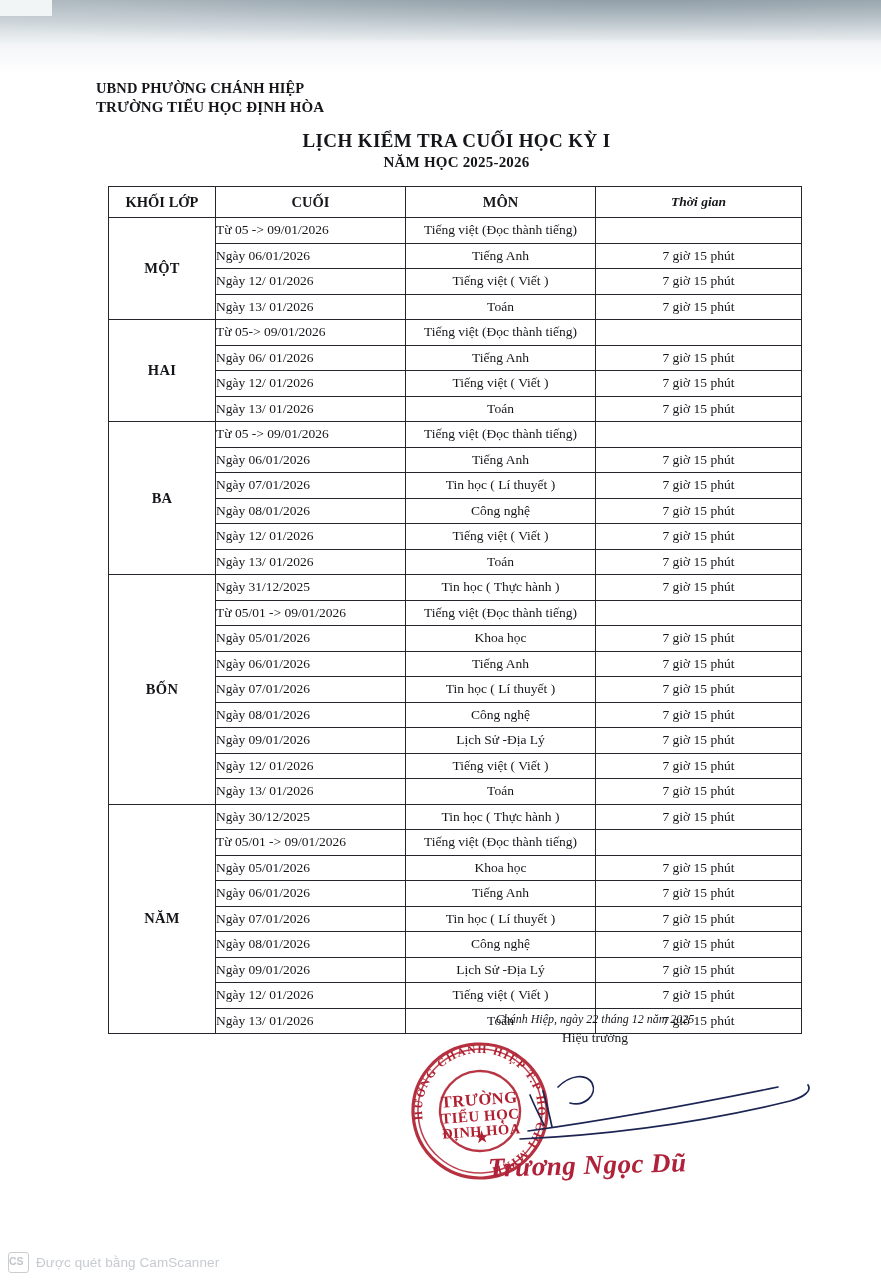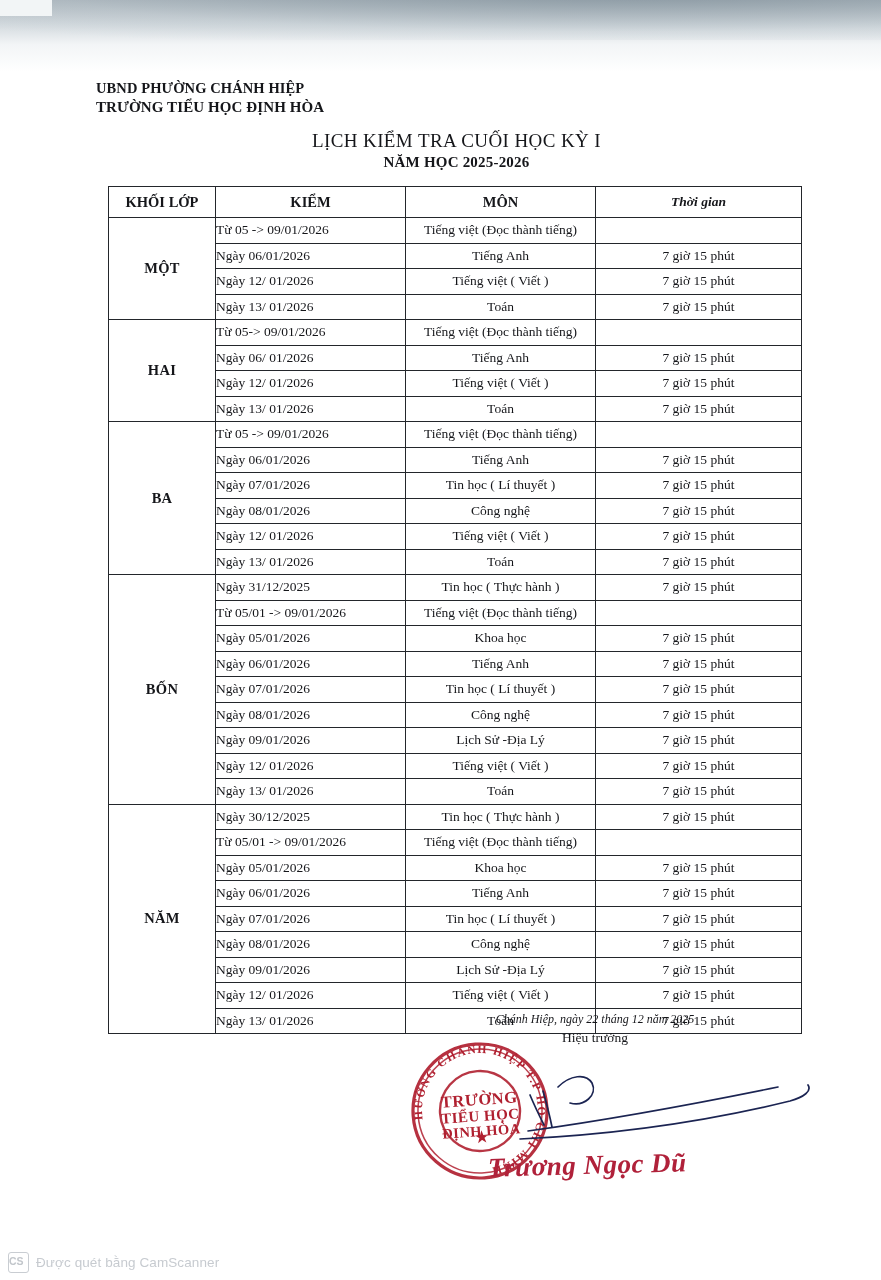--- a/index.html
+++ b/index.html
@@ -68,21 +68,21 @@
   
   .title-block {
     position: absolute;
     left: 0;
     top: 130px;
     width: 881px;
     text-align: center;
   }
   .doc-title {
     font-size: 19px;
-    font-weight: 400;
+    font-weight: 700;
     letter-spacing: 0.4px;
     margin: 0;
     padding-left: 32px;
   }
   .doc-subtitle {
     font-size: 15px;
     font-weight: 700;
     letter-spacing: 0.2px;
     margin: 2px 0 0 0;
     padding-left: 32px;
@@ -249,21 +249,21 @@
     <table class="sched">
       <colgroup>
         <col class="col-grade">
           <col class="col-date">
           <col class="col-subj">
           <col class="col-time">
       </colgroup>
       <thead>
         <tr>
           <th>KHỐI LỚP</th>
-          <th>KIỂM</th>
+          <th>CUỐI</th>
           <th>MÔN</th>
           <th class="th-time">Thời gian</th>
         </tr>
       </thead>
       <tbody id="sched-body">
           <tr>
             <td class="grade-cell" rowspan="4">MỘT</td>
             <td class="date-cell">Từ 05 -&gt; 09/01/2026</td>
             <td class="subj-cell">Tiếng việt (Đọc thành tiếng)</td>
             <td class="time-cell"></td>

